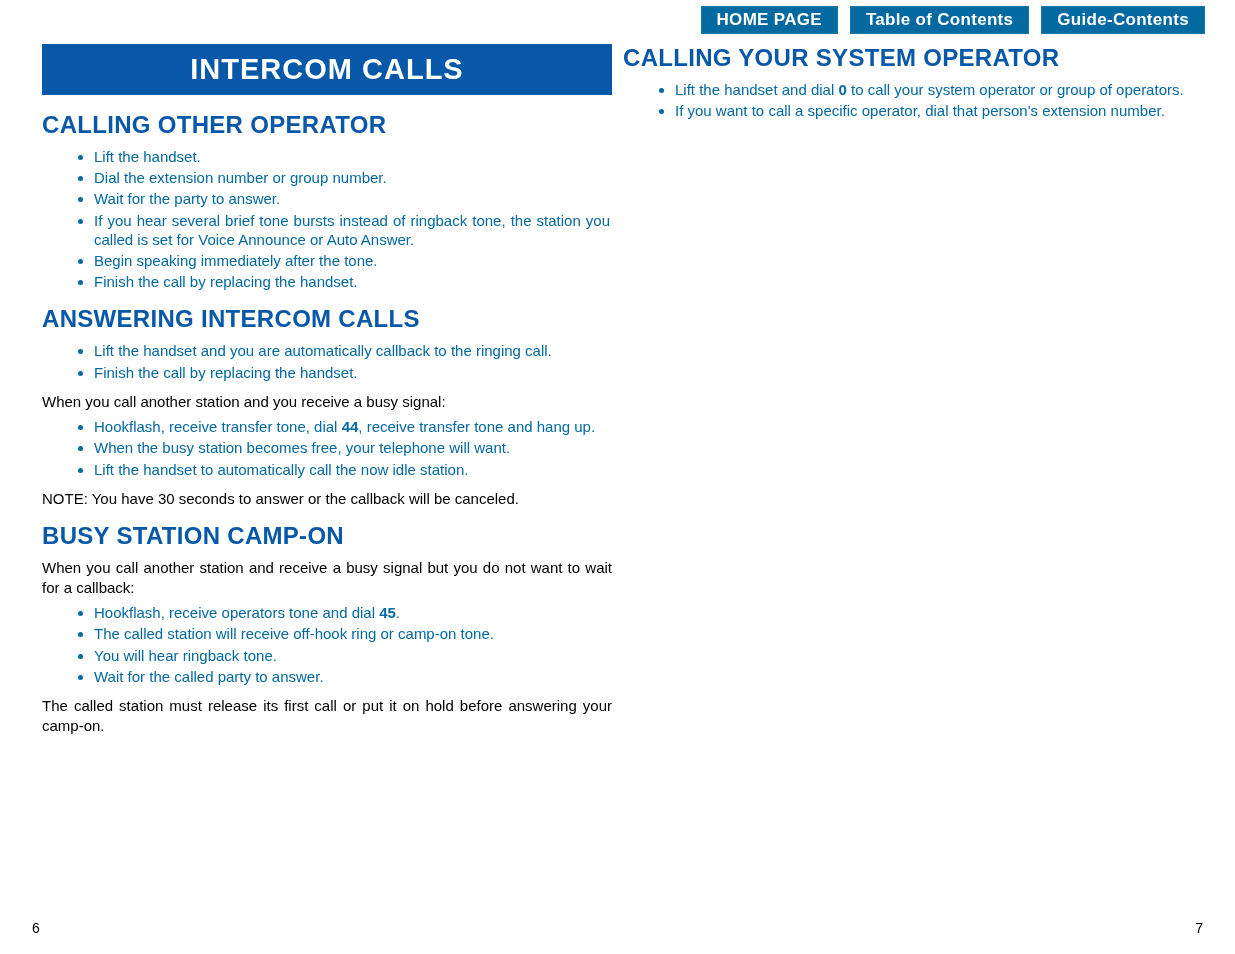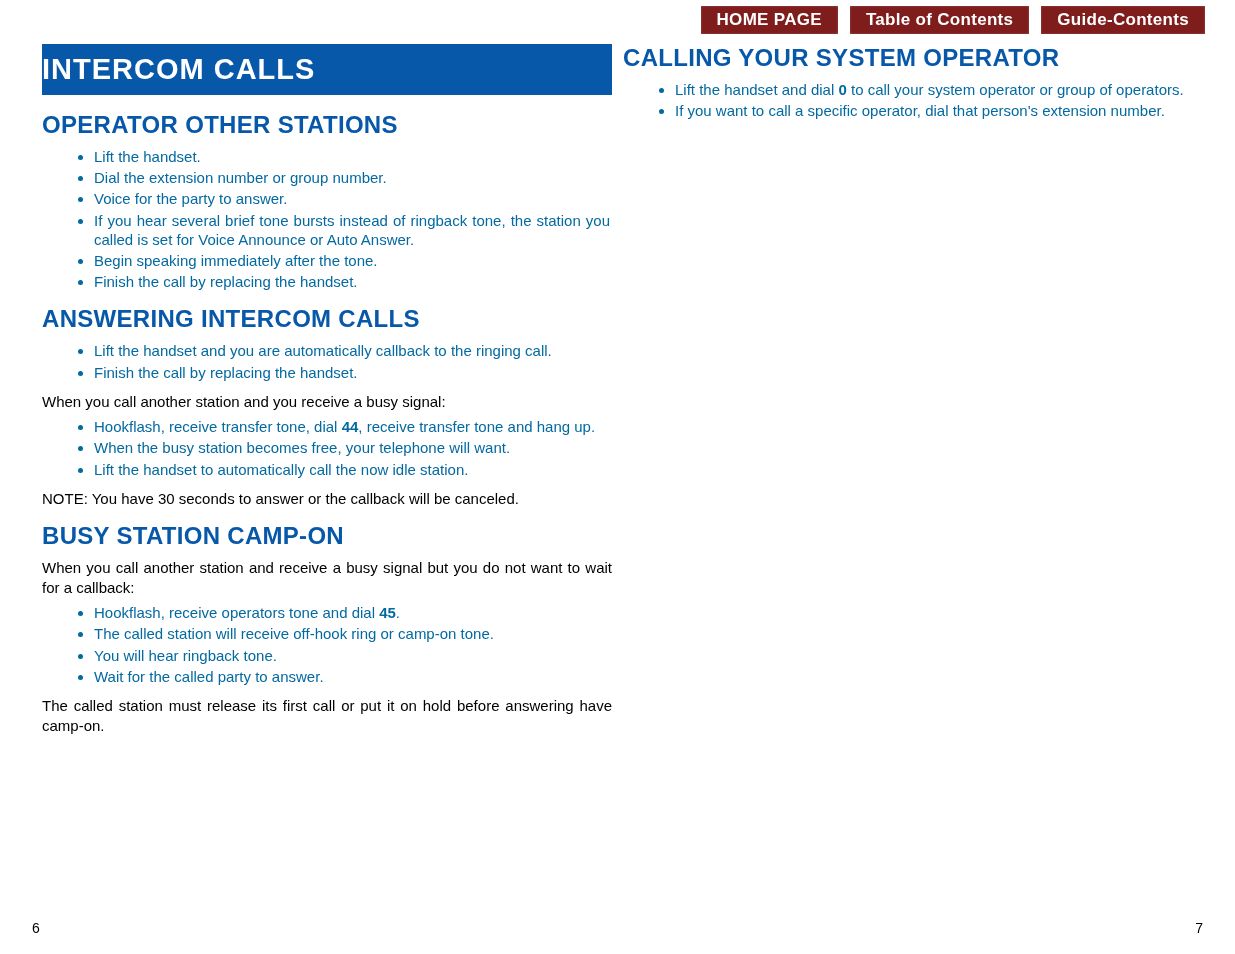--- a/index.html
+++ b/index.html
@@ -14,21 +14,21 @@
     overflow: hidden;
   }
   .nav-bar {
     position: absolute;
     top: 6px;
     right: 30px;
     display: flex;
     gap: 12px;
   }
   .nav-btn {
-    background: #7f1d1d;
+    background: #0369a1;
     color: #fff;
     font-weight: bold;
     padding: 3px 16px;
     font-size: 17px;
     font-family: "Arial Narrow", Arial, sans-serif;
     letter-spacing: 0.3px;
     border: none;
     cursor: pointer;
     white-space: nowrap;
     line-height: 1.3;
@@ -37,20 +37,21 @@
   .page {
     position: absolute;
     top: 44px;
     width: 570px;
   }
   .page-left { left: 42px; }
   .page-right { right: 42px; }
   .banner {
     background: #0758a9;
     color: #fff;
+    text-align: center;
     font-weight: bold;
     font-size: 29px;
     padding: 9px 0;
     letter-spacing: 1px;
     margin-bottom: 16px;
   }
   .section-title {
     color: #0758a9;
     font-weight: bold;
     font-size: 24px;
@@ -105,25 +106,25 @@
 
 <div class="nav-bar">
   <button class="nav-btn">HOME PAGE</button>
   <button class="nav-btn">Table of Contents</button>
   <button class="nav-btn">Guide-Contents</button>
 </div>
 
 <div class="page page-left">
   <div class="banner">INTERCOM CALLS</div>
 
-  <div class="section-title first-section">OPERATOR OTHER STATIONS</div>
+  <div class="section-title first-section">CALLING OTHER OPERATOR</div>
   <ul>
     <li>Lift the handset.</li>
     <li>Dial the extension number or group number.</li>
-    <li>Voice for the party to answer.</li>
+    <li>Wait for the party to answer.</li>
     <li>If you hear several brief tone bursts instead of ringback tone, the station you called is set for Voice Announce or Auto Answer.</li>
     <li>Begin speaking immediately after the tone.</li>
     <li>Finish the call by replacing the handset.</li>
   </ul>
 
   <div class="section-title">ANSWERING INTERCOM CALLS</div>
   <ul>
     <li>Lift the handset and you are automatically callback to the ringing call.</li>
     <li>Finish the call by replacing the handset.</li>
   </ul>
@@ -137,21 +138,21 @@
   <div class="note">NOTE: You have 30 seconds to answer or the callback will be canceled.</div>
 
   <div class="section-title">BUSY STATION CAMP-ON</div>
   <div class="intro">When you call another station and receive a busy signal but you do not want to wait for a callback:</div>
   <ul>
     <li><span>Hookflash, receive operators tone and dial </span><span class="bold">45</span><span>.</span></li>
     <li>The called station will receive off-hook ring or camp-on tone.</li>
     <li>You will hear ringback tone.</li>
     <li>Wait for the called party to answer.</li>
   </ul>
-  <div class="closing">The called station must release its first call or put it on hold before answering have camp-on.</div>
+  <div class="closing">The called station must release its first call or put it on hold before answering your camp-on.</div>
 </div>
 
 <div class="page page-right">
   <div class="section-title first-section" style="margin-top:0">CALLING YOUR SYSTEM OPERATOR</div>
   <ul>
     <li><span>Lift the handset and dial </span><span class="bold">0</span><span> to call your system operator or group of operators.</span></li>
     <li>If you want to call a specific operator, dial that person's extension number.</li>
   </ul>
 </div>
 

